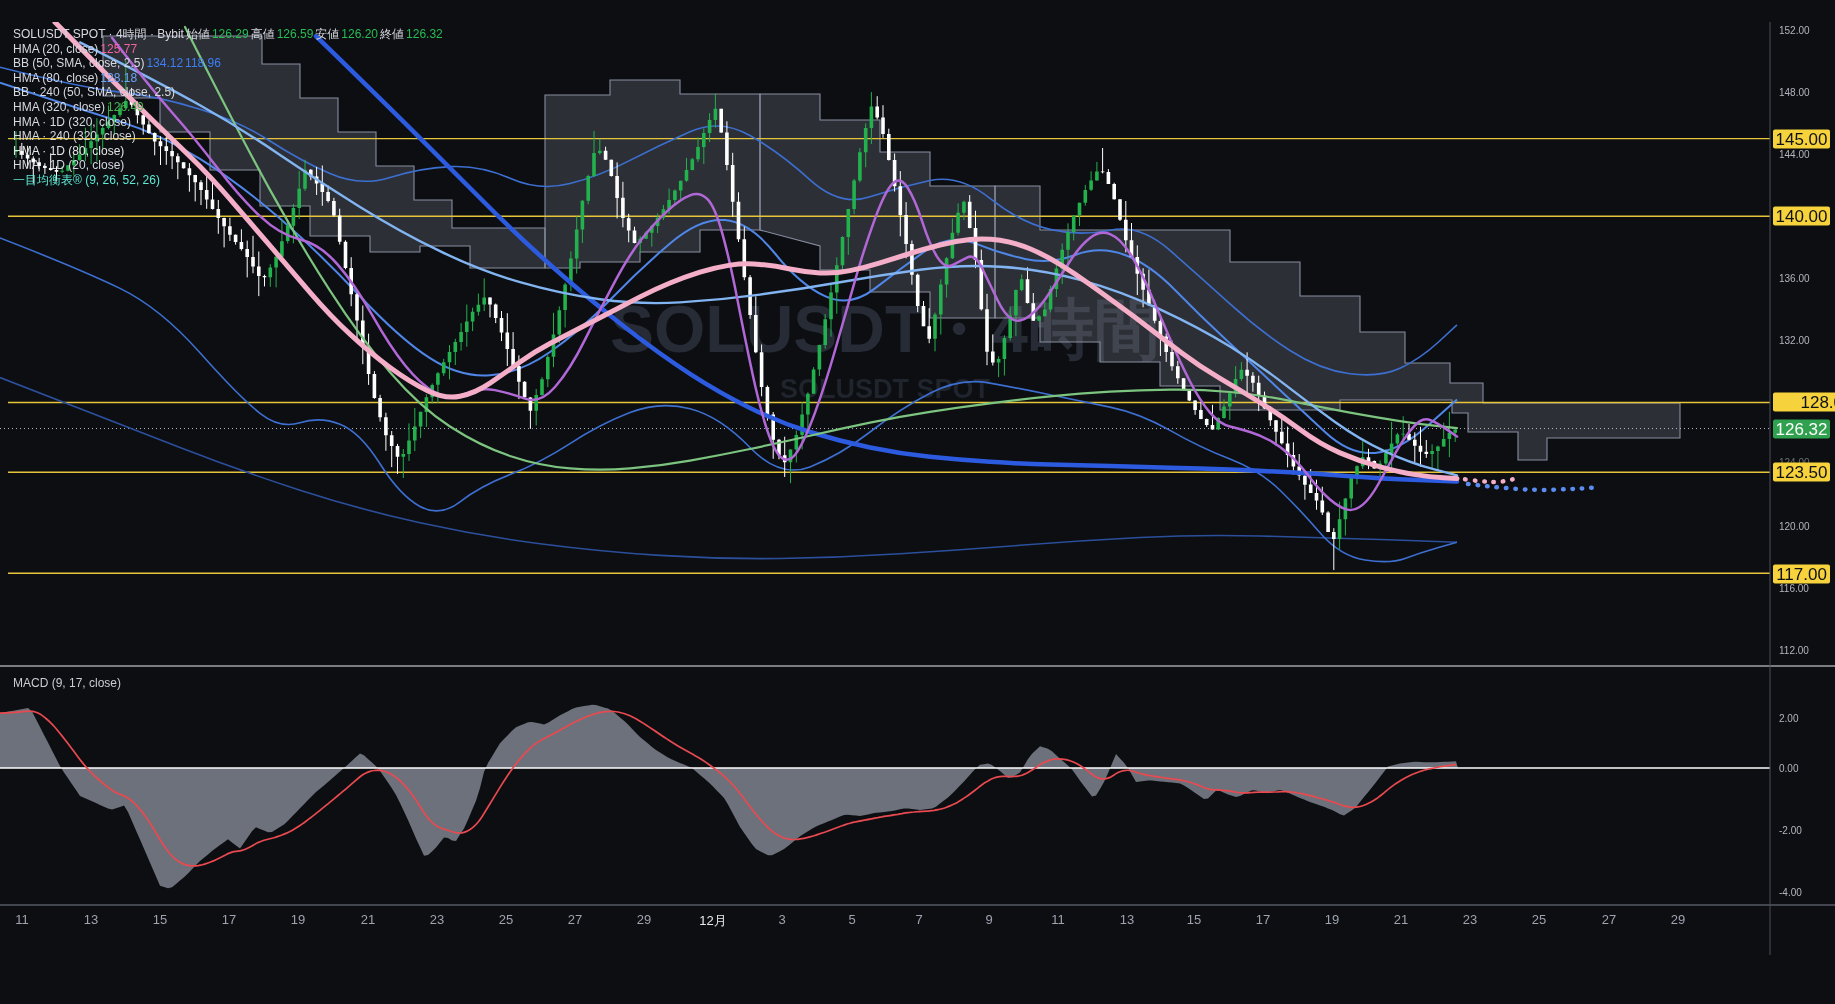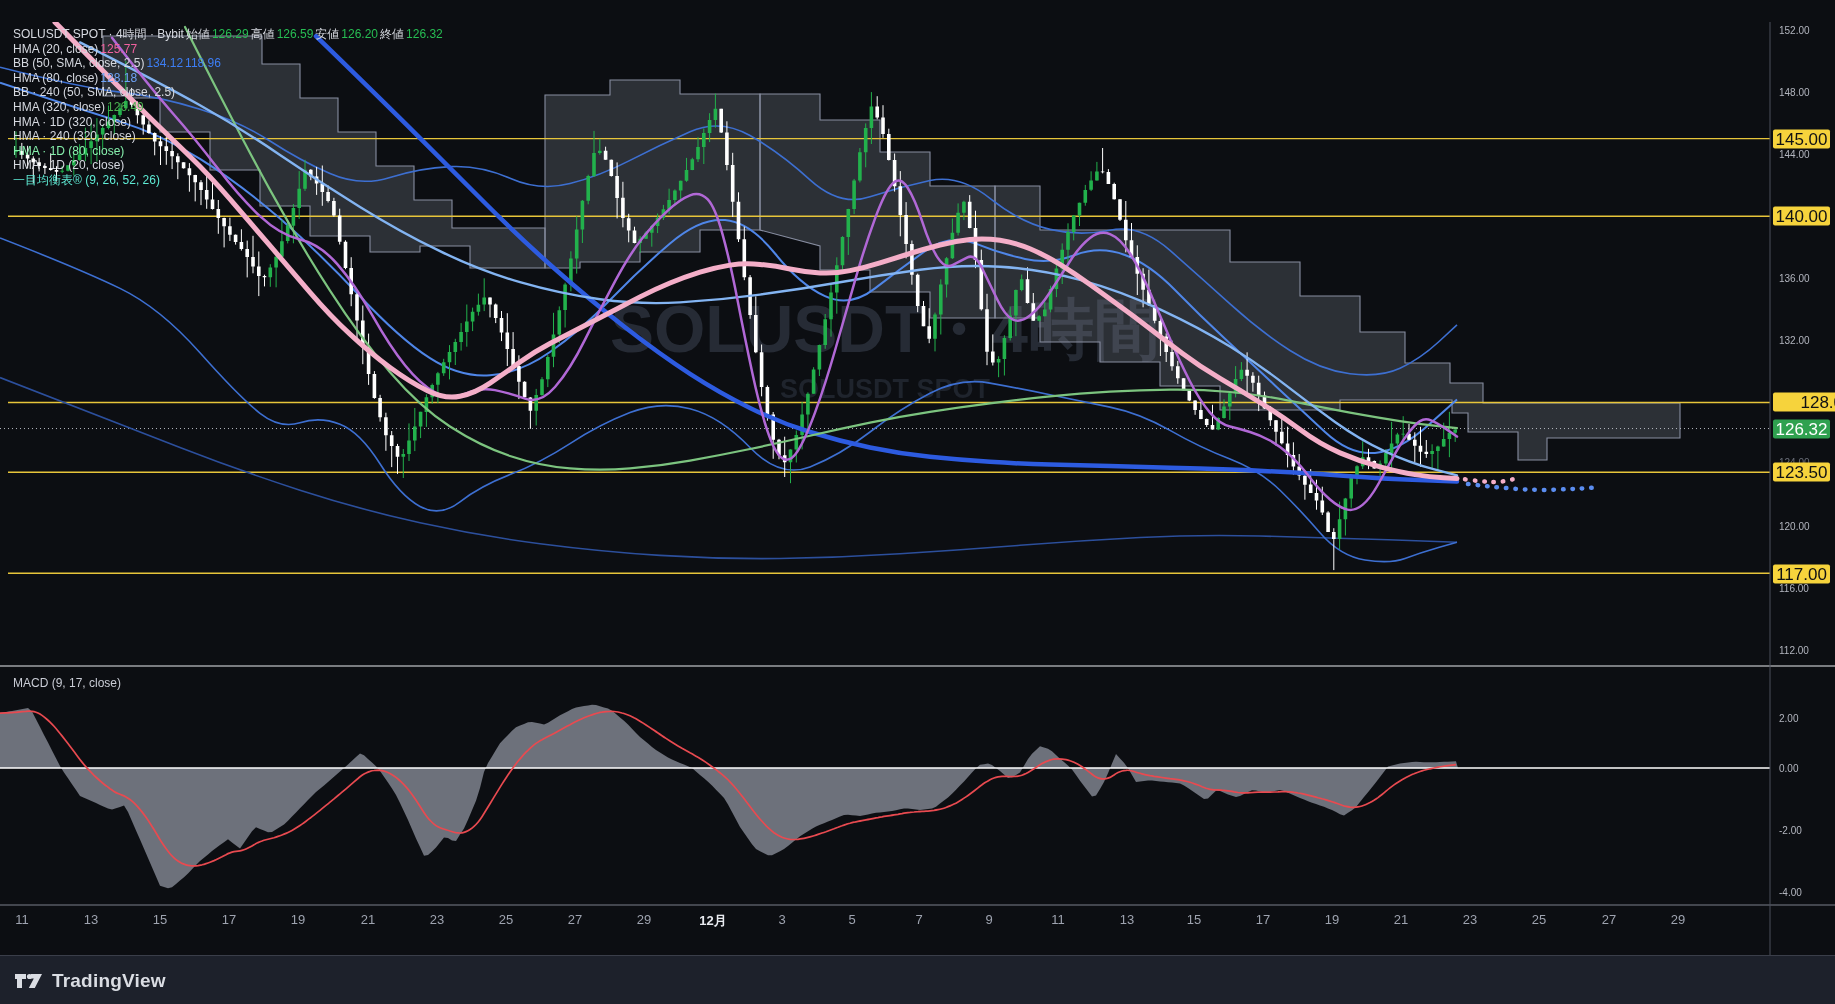--- a/index.html
+++ b/index.html
@@ -15,21 +15,21 @@
   .macd-legend{position:absolute;left:13px;top:676px;z-index:5;font-size:12px;color:#c9ccd5;}
   .price-axis{position:absolute;left:1771px;top:22px;width:64px;height:933px;z-index:4;}
   .pa-label{position:absolute;left:8px;transform:translateY(-50%);font-size:10px;color:#b2b5be;white-space:nowrap;}
   .pa-label.dim{color:#6a6e78;}
   .pa-tag{position:absolute;left:2px;width:57px;height:19px;line-height:19px;text-align:center;
           font-size:17px;border-radius:2px;transform:translateY(-50%);z-index:6;}
   .pa-tag.level{background:#f6d33c;color:#101114;}
   .pa-tag.last{background:#2fa14f;color:#ffffff;}
   .time-axis{position:absolute;left:0;top:905px;width:1598px;height:50px;z-index:4;}
   .ta-label{position:absolute;top:7px;transform:translateX(-50%);font-size:13px;color:#9ea3af;}
-  .ta-label.major{color:#e8eaef;font-weight:bold;}
+  .ta-label.major{color:#e8eaef;font-weight:normal;}
   #logobar{position:absolute;left:0;top:955px;width:1835px;height:49px;background:#1d212b;
            border-top:1px solid #3a3e49;display:flex;align-items:center;}
   .brand{display:flex;align-items:center;gap:9px;margin-left:14px;}
   .brand-text{color:#dadde3;font-size:19px;font-weight:bold;letter-spacing:.2px;}
 </style>
 </head>
 <body>
 
 <div class="app">
 
@@ -83,21 +83,21 @@
 
   <div class="legend" id="legend-main">
       <div class="legend-row"><span style="color: rgb(214, 217, 224);">SOLUSDT SPOT · 4時間 · Bybit</span><span style="color: rgb(214, 217, 224);">始値</span><span style="color: rgb(39, 189, 83);">126.29</span><span style="color: rgb(214, 217, 224);">高値</span><span style="color: rgb(39, 189, 83);">126.59</span><span style="color: rgb(214, 217, 224);">安値</span><span style="color: rgb(39, 189, 83);">126.20</span><span style="color: rgb(214, 217, 224);">終値</span><span style="color: rgb(39, 189, 83);">126.32</span></div>
       <div class="legend-row"><span style="color: rgb(214, 217, 224);">HMA (20, close)</span><span style="color: rgb(240, 97, 158);">125.77</span></div>
       <div class="legend-row"><span style="color: rgb(214, 217, 224);">BB (50, SMA, close, 2.5)</span><span style="color: rgb(61, 126, 245);">134.12</span><span style="color: rgb(61, 126, 245);">118.96</span></div>
       <div class="legend-row"><span style="color: rgb(214, 217, 224);">HMA (80, close)</span><span style="color: rgb(110, 163, 247);">128.18</span></div>
       <div class="legend-row"><span style="color: rgb(214, 217, 224);">BB · 240 (50, SMA, close, 2.5)</span></div>
       <div class="legend-row"><span style="color: rgb(214, 217, 224);">HMA (320, close)</span><span style="color: rgb(76, 175, 80);">126.49</span></div>
       <div class="legend-row"><span style="color: rgb(214, 217, 224);">HMA · 1D (320, close)</span></div>
       <div class="legend-row"><span style="color: rgb(214, 217, 224);">HMA · 240 (320, close)</span></div>
-      <div class="legend-row"><span style="color: #86efac;">HMA · 1D (80, close)</span></div>
+      <div class="legend-row"><span style="color: #e5e5e5;">HMA · 1D (80, close)</span></div>
       <div class="legend-row"><span style="color: rgb(214, 217, 224);">HMA · 1D (20, close)</span></div>
       <div class="legend-row"><span style="color: #5eead4;">一目均衡表® (9, 26, 52, 26)</span></div>
     </div>
   <div class="macd-legend">
     <span>MACD (9, 17, close)</span>
   </div>
 
   <div class="price-axis" id="price-axis">
       <div class="pa-label" style="top: 8px;">152.00</div>
       <div class="pa-label" style="top: 70px;">148.00</div>
@@ -140,23 +140,13 @@
       <div class="ta-label" style="left: 1194px;">15</div>
       <div class="ta-label" style="left: 1263px;">17</div>
       <div class="ta-label" style="left: 1332px;">19</div>
       <div class="ta-label" style="left: 1401px;">21</div>
       <div class="ta-label" style="left: 1470px;">23</div>
       <div class="ta-label" style="left: 1539px;">25</div>
       <div class="ta-label" style="left: 1609px;">27</div>
       <div class="ta-label" style="left: 1678px;">29</div>
     </div>
 
-  <div id="logobar">
-    <div class="brand">
-      <svg width="29" height="22" viewBox="0 0 29 22">
-        <path d="M1 4h11v5H8v9H3V9H1z" fill="#dadde3"></path>
-        <circle cx="15.5" cy="6.5" r="2.6" fill="#dadde3"></circle>
-        <path d="M17 4h11l-7.2 14h-6l5-9.4H17z" fill="#dadde3"></path>
-      </svg>
-      <span class="brand-text">TradingView</span>
-    </div>
-  </div>
 </div>
 
 </body></html>

